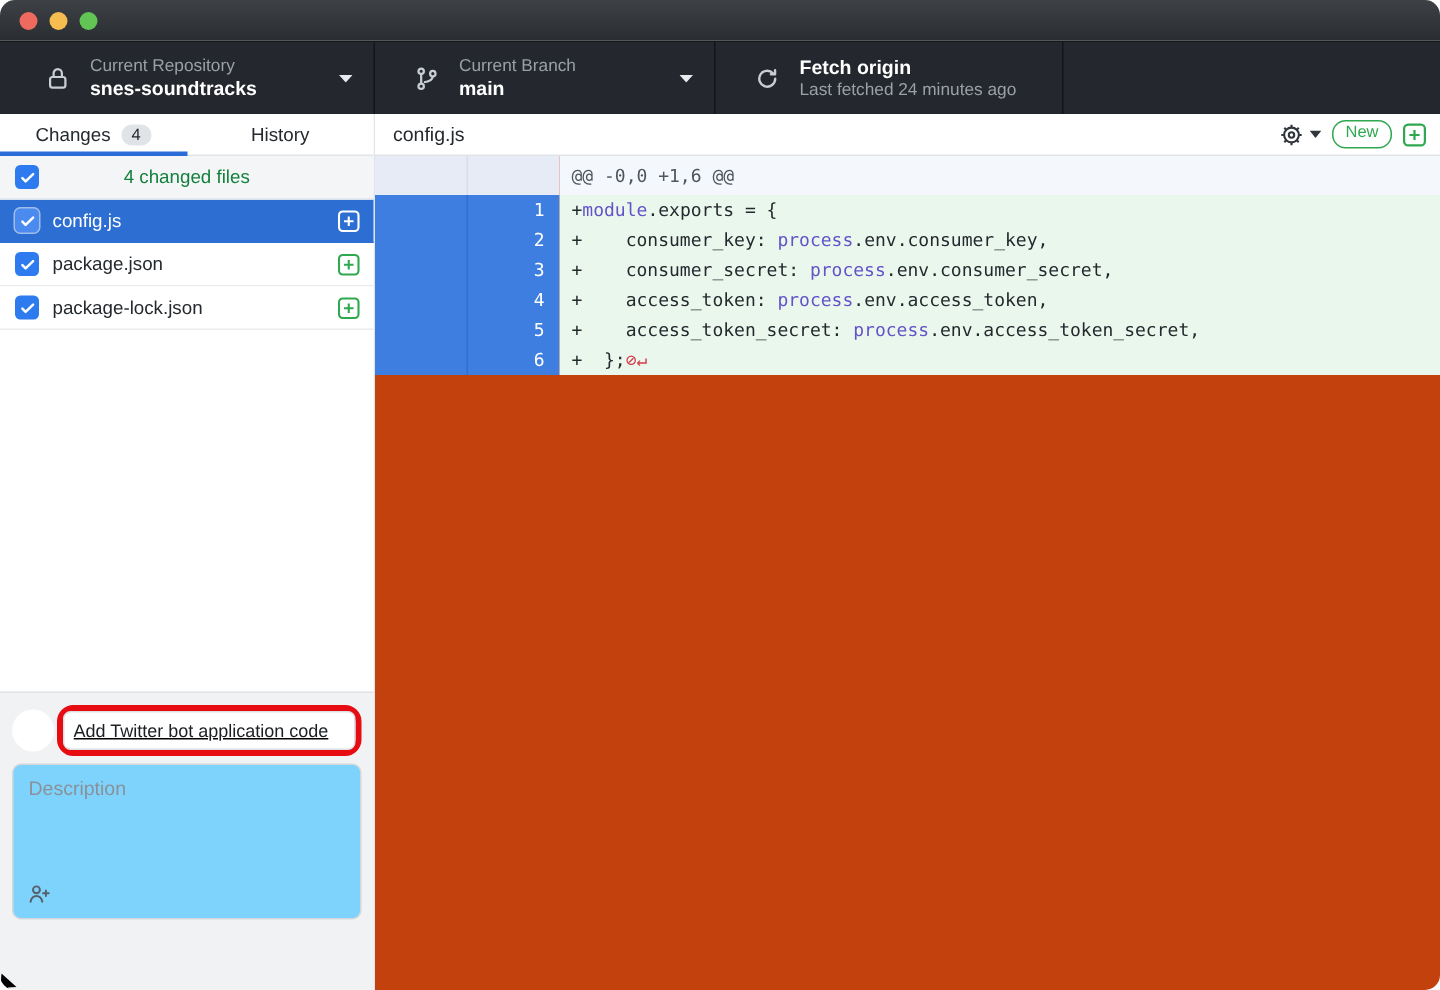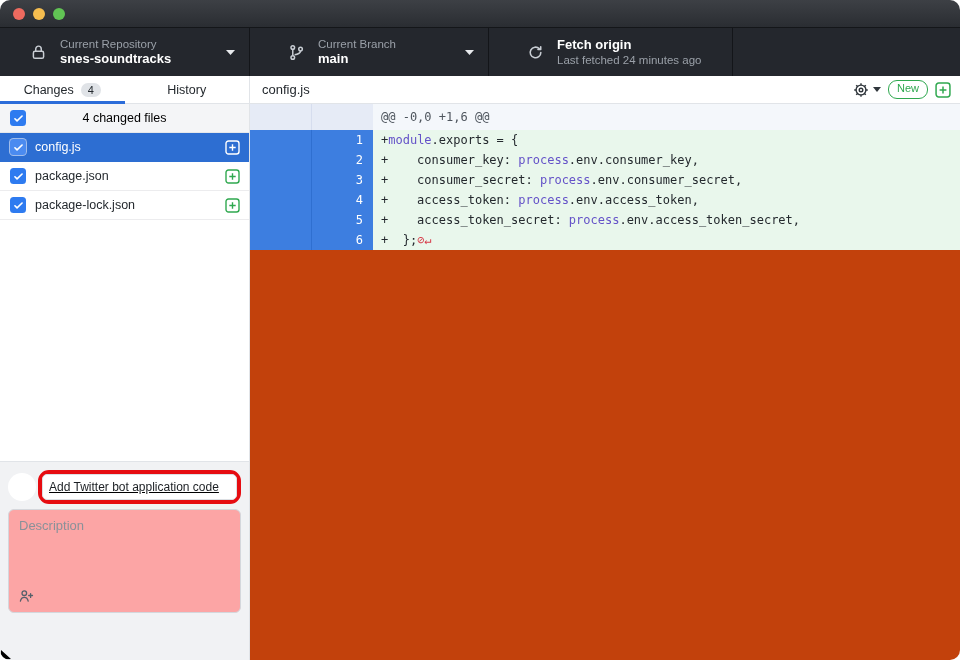--- a/index.html
+++ b/index.html
@@ -5,21 +5,21 @@
   * { margin:0; padding:0; box-sizing:border-box; }
   html,body { width:960px; height:660px; background:#ffffff; font-family:"Liberation Sans",sans-serif; }
   .window { position:relative; width:960px; height:660px; border-radius:10px; overflow:hidden; background:#fff; }
 
   
   .titlebar { height:28px; background:linear-gradient(#3d4045,#2a2d32); display:flex; align-items:center; padding-left:13px; gap:8px; border-bottom:1px solid #141619; }
   .tl { width:12px; height:12px; border-radius:50%; }
   .tl.close { background:#ee6a5f; } .tl.min { background:#f5bd4f; } .tl.zoom { background:#61c454; }
 
   
-  .toolbar { height:48px; background:#24272d; display:flex;gap:12px; }
+  .toolbar { height:48px; background:#24272d; display:flex; }
   .tb-section { display:flex; align-items:center; border-right:1px solid #131519; padding:0 14px 0 26px; position:relative; }
   .tb-section.repo { width:250px; padding-left:30px; }
   .tb-section.branch { width:227px; }
   .tb-section.fetch { width:232px; }
   .tb-section.rest { flex:1; border-right:none; }
   .tb-icon { color:#c9ced4; flex:none; margin-right:13px; display:flex; }
   .tb-text { display:flex; flex-direction:column; line-height:1.25; }
   .tb-label { font-size:11.5px; color:#9aa0a8; }
   .tb-value { font-size:13px; color:#ffffff; font-weight:bold; }
   .tb-status { font-size:11.5px; color:#9aa0a8; }
@@ -28,39 +28,39 @@
   
   .content { display:flex; height:584px; }
   .sidebar { width:250px; flex:none; border-right:1px solid #e1e4e8; display:flex; flex-direction:column; background:#fff; }
 
   .tabbar { height:28px; display:flex; border-bottom:1px solid #e1e4e8; background:#fff; flex:none; }
   .tab { width:50%; display:flex; align-items:center; justify-content:center; font-size:12.5px; color:#24292e; position:relative; cursor:default; }
   .tab.active::after { content:""; position:absolute; left:0; right:0; bottom:-1px; height:3px; background:#2b6cd9; }
   .tab-badge { background:#e0e3e7; color:#24292e; border-radius:10px; padding:1px 7px; font-size:11px; margin-left:7px; }
 
   .files-header { height:29px; background:#f4f5f7; border-bottom:1px solid #e6e8eb; position:relative; display:flex; align-items:center; flex:none; }
-  .files-header-label { position:absolute; left:0; right:0; text-align:center; font-size:12.5px; color:#000000; }
+  .files-header-label { position:absolute; left:0; right:0; text-align:center; font-size:12.5px; color:#15803d; }
   .checkbox { width:16px; height:16px; border-radius:3.5px; background:#2e7bf0; margin-left:10px; display:flex; align-items:center; justify-content:center; flex:none; position:relative; z-index:1; }
   .file-row { height:29px; display:flex; align-items:center; border-bottom:1px solid #ececee; background:#fff; font-size:12.5px; color:#24292e; flex:none; }
   .file-row.selected { background:#2d6ed2; color:#fff; border-bottom-color:#2d6ed2; }
   .file-row.selected .checkbox { background:#4b8bf0; box-shadow:0 0 0 1px rgba(255,255,255,0.55); }
   .file-name { margin-left:9px; }
   .plus-box { margin-left:auto; margin-right:9px; color:#2fa84f; display:flex; }
   .file-row.selected .plus-box { color:#ffffff; }
   .sidebar-spacer { flex:1; background:#fff; }
 
   
   .commit-panel { border-top:1px solid #e1e4e8; background:#f1f2f4; padding:8px; height:199px; flex:none; }
   .commit-row1 { display:flex; align-items:center; }
   .avatar { width:28px; height:28px; border-radius:50%; background:#ffffff; flex:none; }
   .anno-ring { border:4px solid #e60c11; border-radius:11px; }
   .summary-ring { flex:1; margin-left:2px;text-decoration:underline; }
   .summary-input { width:100%; height:26px; border:1px solid #dcdfe3; border-radius:5px; padding:0 6px; font-size:12px; font-family:"Liberation Sans",sans-serif; color:#1b1f23; background:#fff; outline:none; display:block; }
   .desc-wrap { margin-top:5px; position:relative; }
-  .desc-box { width:100%; height:104px; border:1px solid #d4d7dc; border-radius:6px; padding:8px 10px; font-size:13px; font-family:"Liberation Sans",sans-serif; color:#24292e; background:#fca5a5; resize:none; outline:none; display:block; }
+  .desc-box { width:100%; height:104px; border:1px solid #d4d7dc; border-radius:6px; padding:8px 10px; font-size:13px; font-family:"Liberation Sans",sans-serif; color:#24292e; background:#7dd3fc; resize:none; outline:none; display:block; }
   .desc-box::placeholder { color:#8a9199; }
   .coauthor { position:absolute; left:10px; bottom:9px; color:#57606a; display:flex; }
   .button-ring { margin-top:12px; border-radius:10px; }
   .commit-btn { width:100%; height:25px; background:#2a6fd6; border:none; border-radius:6px; color:#fff; font-size:12.5px; font-family:"Liberation Sans",sans-serif; cursor:pointer; }
   .commit-btn b { font-weight:bold; }
 
   
   .diff-area { flex:1; display:flex; flex-direction:column; background:#fff; min-width:0; }
   .diff-header { height:28px; flex:none; border-bottom:1px solid #e1e4e8; display:flex; align-items:center; padding:0 9px 0 12px; background:#fff; }
   .diff-title { font-size:13px; color:#24292e; }

